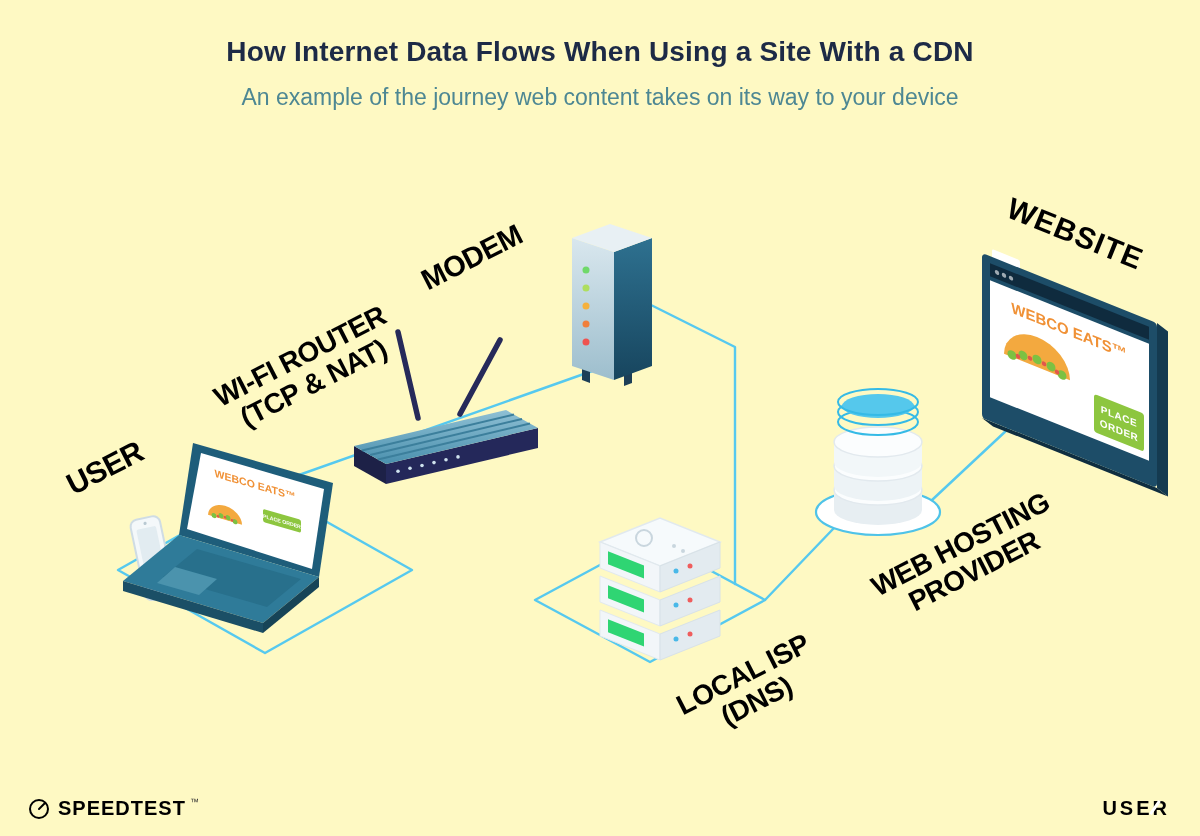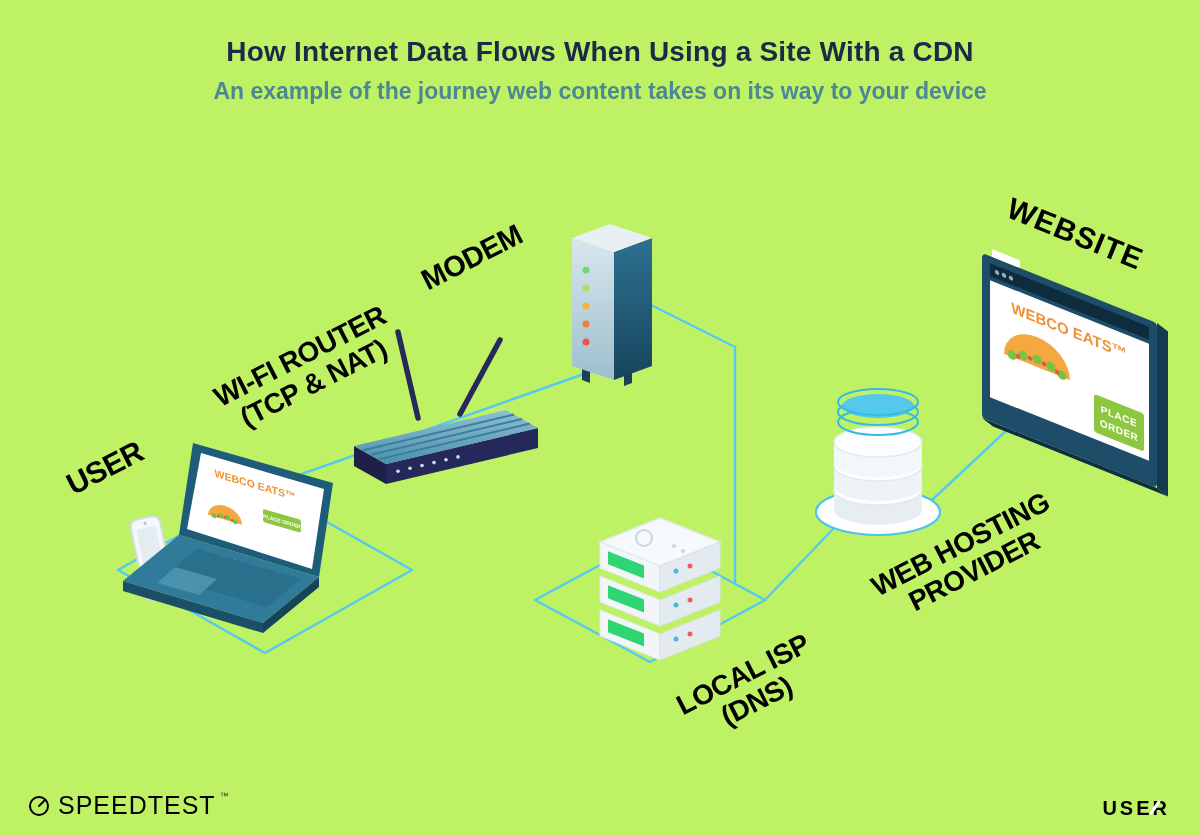--- a/index.html
+++ b/index.html
@@ -2,37 +2,37 @@
 <html><head>
 <meta charset="utf-8">
 <style>
   * { margin:0; padding:0; box-sizing:border-box; }
   html,body { width:1200px; height:836px; }
   body {
     background:#ffffff;
     font-family:"Liberation Sans", sans-serif;
     overflow:hidden;
   }
-  .stage { position:relative; width:1200px; height:836px; background:#bef264; }
+  .stage { position:relative; width:1200px; height:836px; background:#fef9c3; }
 
   .header { position:absolute; top:36px; left:0; width:100%; text-align:center; z-index:5; }
   .title { font-size:28px; font-weight:700; color:#1d2a46; letter-spacing:.2px; }
-  .subtitle { margin-top:10px; font-size:23px; font-weight:700; color:#4d8793; }
+  .subtitle { margin-top:16px; font-size:23px; font-weight:400; color:#4d8793; }
 
   .conn { position:absolute; left:0; top:0; z-index:1; }
   .device { position:absolute; z-index:2; }
   .label {
     position:absolute; z-index:3; font-weight:700; color:#000;
     text-align:center; line-height:1.08; letter-spacing:-.5px; white-space:nowrap;
   }
 
   svg text { font-family:"Liberation Sans", sans-serif; }
 
   .footer-left { position:absolute; left:28px; bottom:16px; display:flex; align-items:center; gap:8px; z-index:5; }
-  .speedtest-text { font-size:25px; font-weight:400; letter-spacing:1px; color:#000; }
+  .speedtest-text { font-size:20px; font-weight:700; letter-spacing:1px; color:#000; }
   .speedtest-tm { font-size:9px; color:#333; align-self:flex-start; margin-left:-4px; }
   .footer-right { position:absolute; right:30px; bottom:16px; z-index:5; }
   .ookla-wrap { position:relative; display:inline-block; }
   .ookla-text { font-size:20px; font-weight:700; letter-spacing:3px; color:#000; }
   .ookla-needle { position:absolute; left:52px; top:3px; width:2px; height:15px; background:#fff;
                   box-shadow:0 0 0 .5px #fff; transform:rotate(35deg); }
 </style>
 </head>
 <body>
 

